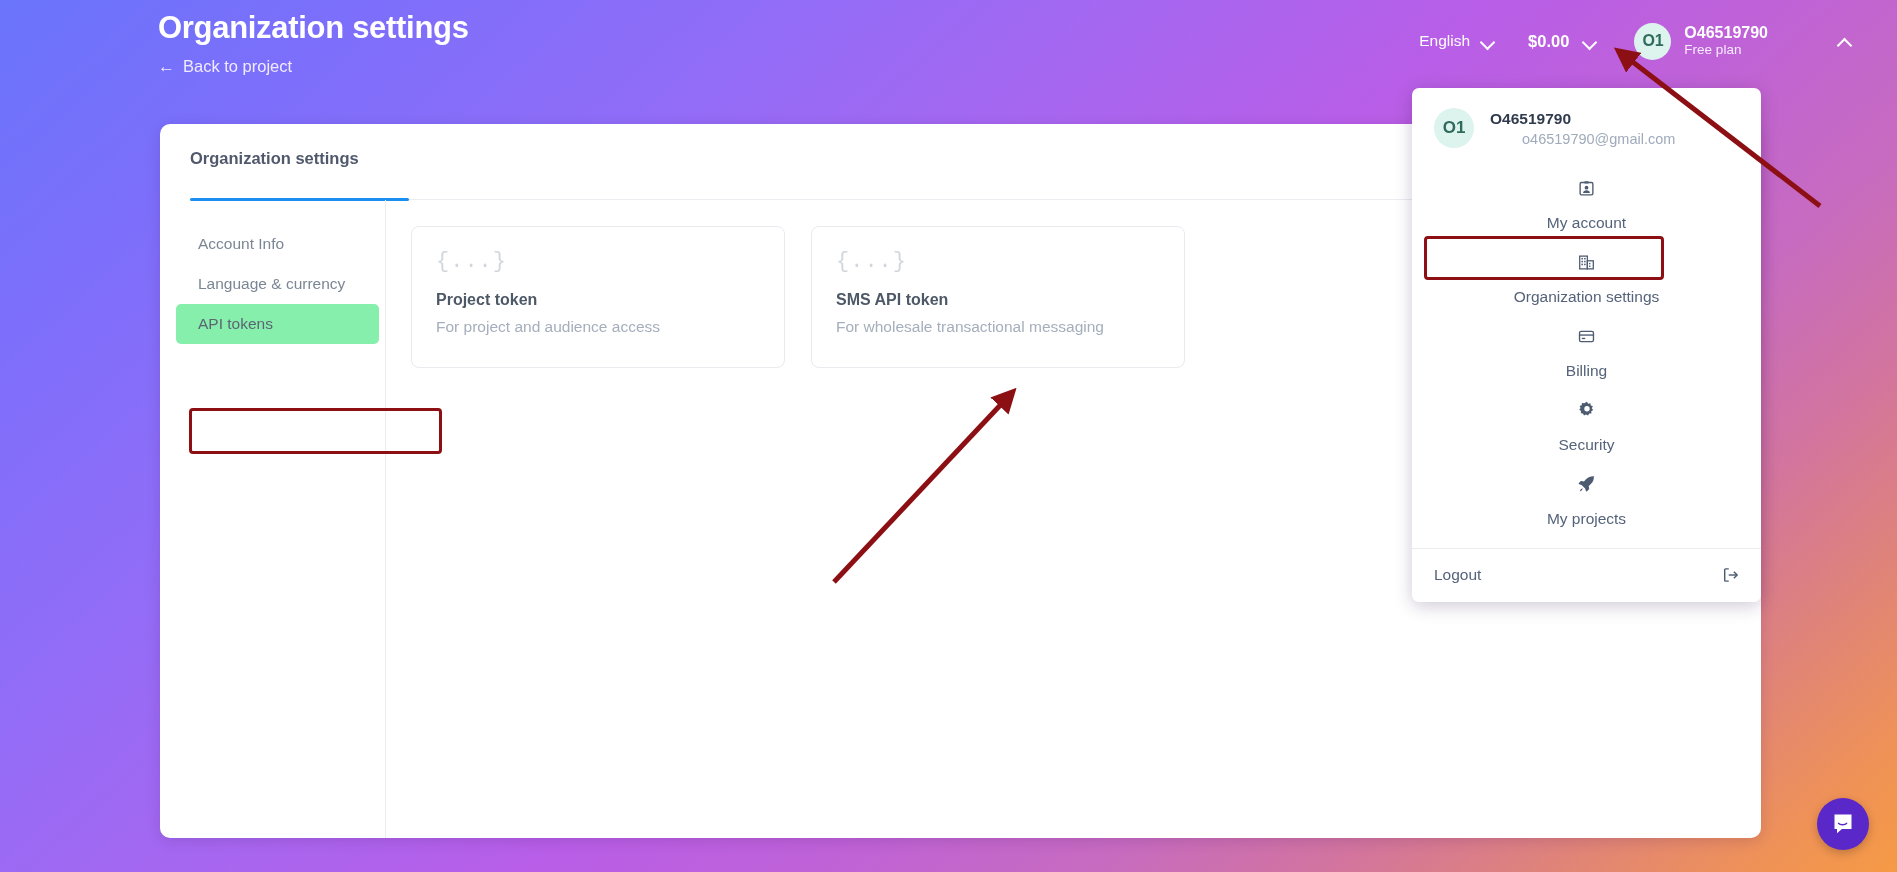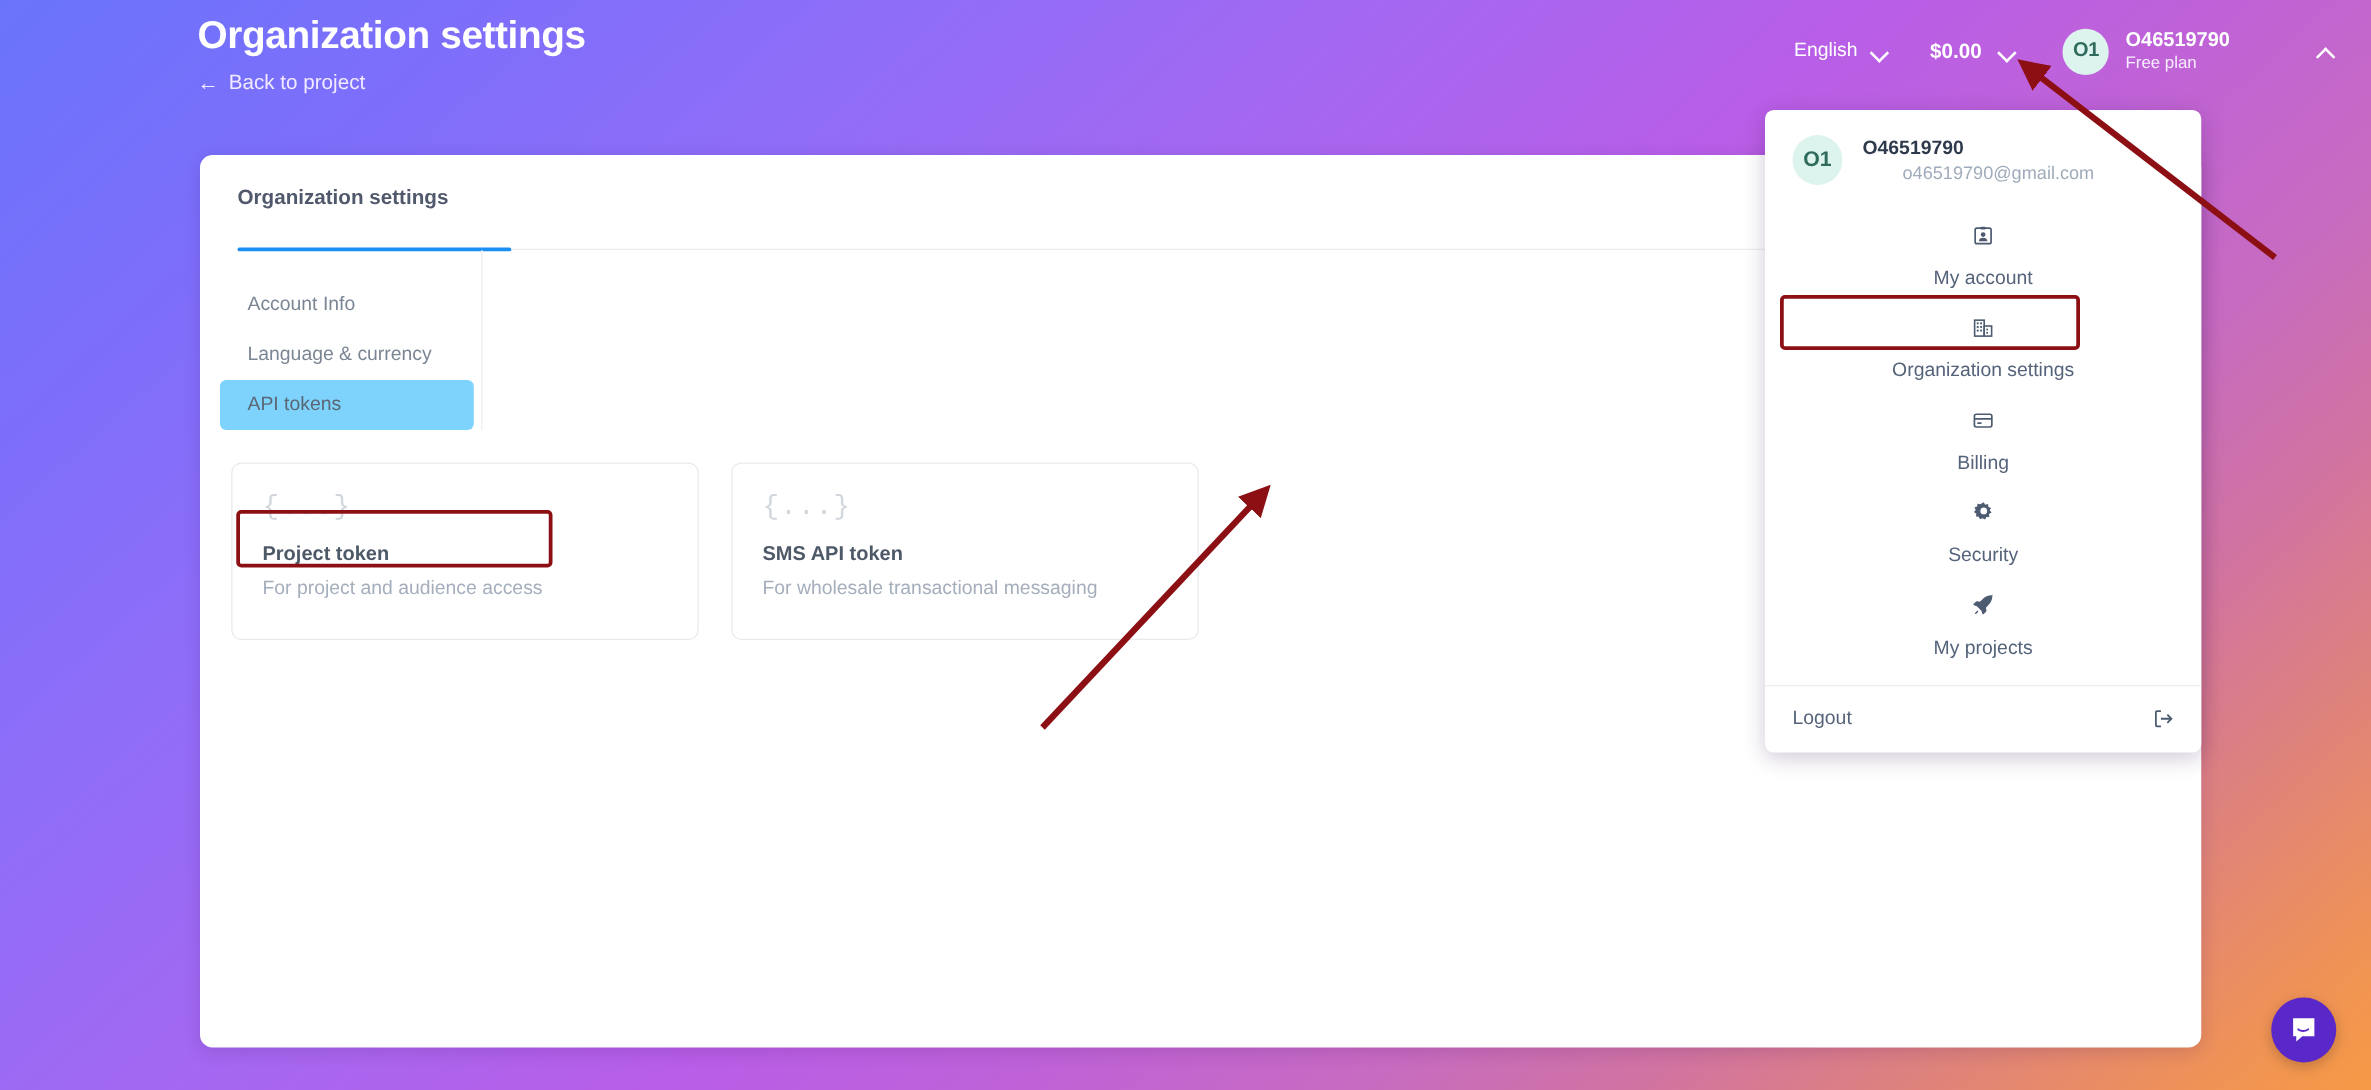--- a/index.html
+++ b/index.html
@@ -35,21 +35,21 @@
   }
   .back-link {
     position: absolute; left: 158px; top: 57px;
     color: #f2eaff; font-size: 16.5px; font-weight: 400;
     display: flex; align-items: center; gap: 8px;
     cursor: pointer; text-decoration: none;
   }
   .back-arrow { font-size: 17px; line-height: 1; }
 
   .header-right {
-    position: absolute; right: 22px; top: 18px;
+    position: absolute; right: 38px; top: 18px;
     display: flex; align-items: center; gap: 0px;
     height: 46px;
   }
   .lang-select {
     display: flex; align-items: center; gap: 11px;
     color: #ffffff; font-size: 15.5px; cursor: pointer;
     padding: 0 14px;
   }
   .balance-select {
     display: flex; align-items: center; gap: 14px;
@@ -106,34 +106,33 @@
     width: 219px; height: 3px; background: #1b8ef2; border-radius: 2px;
   }
   .tabs-divider {
     position: absolute; left: 30px; top: 75px; right: 0; height: 1px;
     background: #ebedf0;
   }
 
   .body-area {
     position: absolute; left: 0; top: 76px; right: 0; bottom: 0;
     display: flex;
-    flex-direction: column;
   }
   .side-nav {
     width: 226px; padding-top: 24px;
     border-right: 1px solid #ebedf0;
     flex-shrink: 0;
   }
   .nav-link {
     margin: 0 6px 0 16px; padding: 11px 0 11px 22px;
     color: #7b8694; font-size: 15.5px; cursor: pointer;
     border-radius: 5px;
   }
   .nav-link.active {
-    background: #7dd3fc; color: #5b6674;
+    background: #86efac; color: #5b6674;
   }
   .content-area { flex: 1; padding: 26px 0 0 25px; }
   .token-grid { display: flex; gap: 26px; }
   .token-card {
     width: 374px; height: 142px;
     border: 1px solid #e8eaee; border-radius: 8px;
     padding: 22px 24px; cursor: pointer; background: #fff;
   }
   .token-icon {
     color: #d2d7de; font-size: 22px; font-weight: 400;

